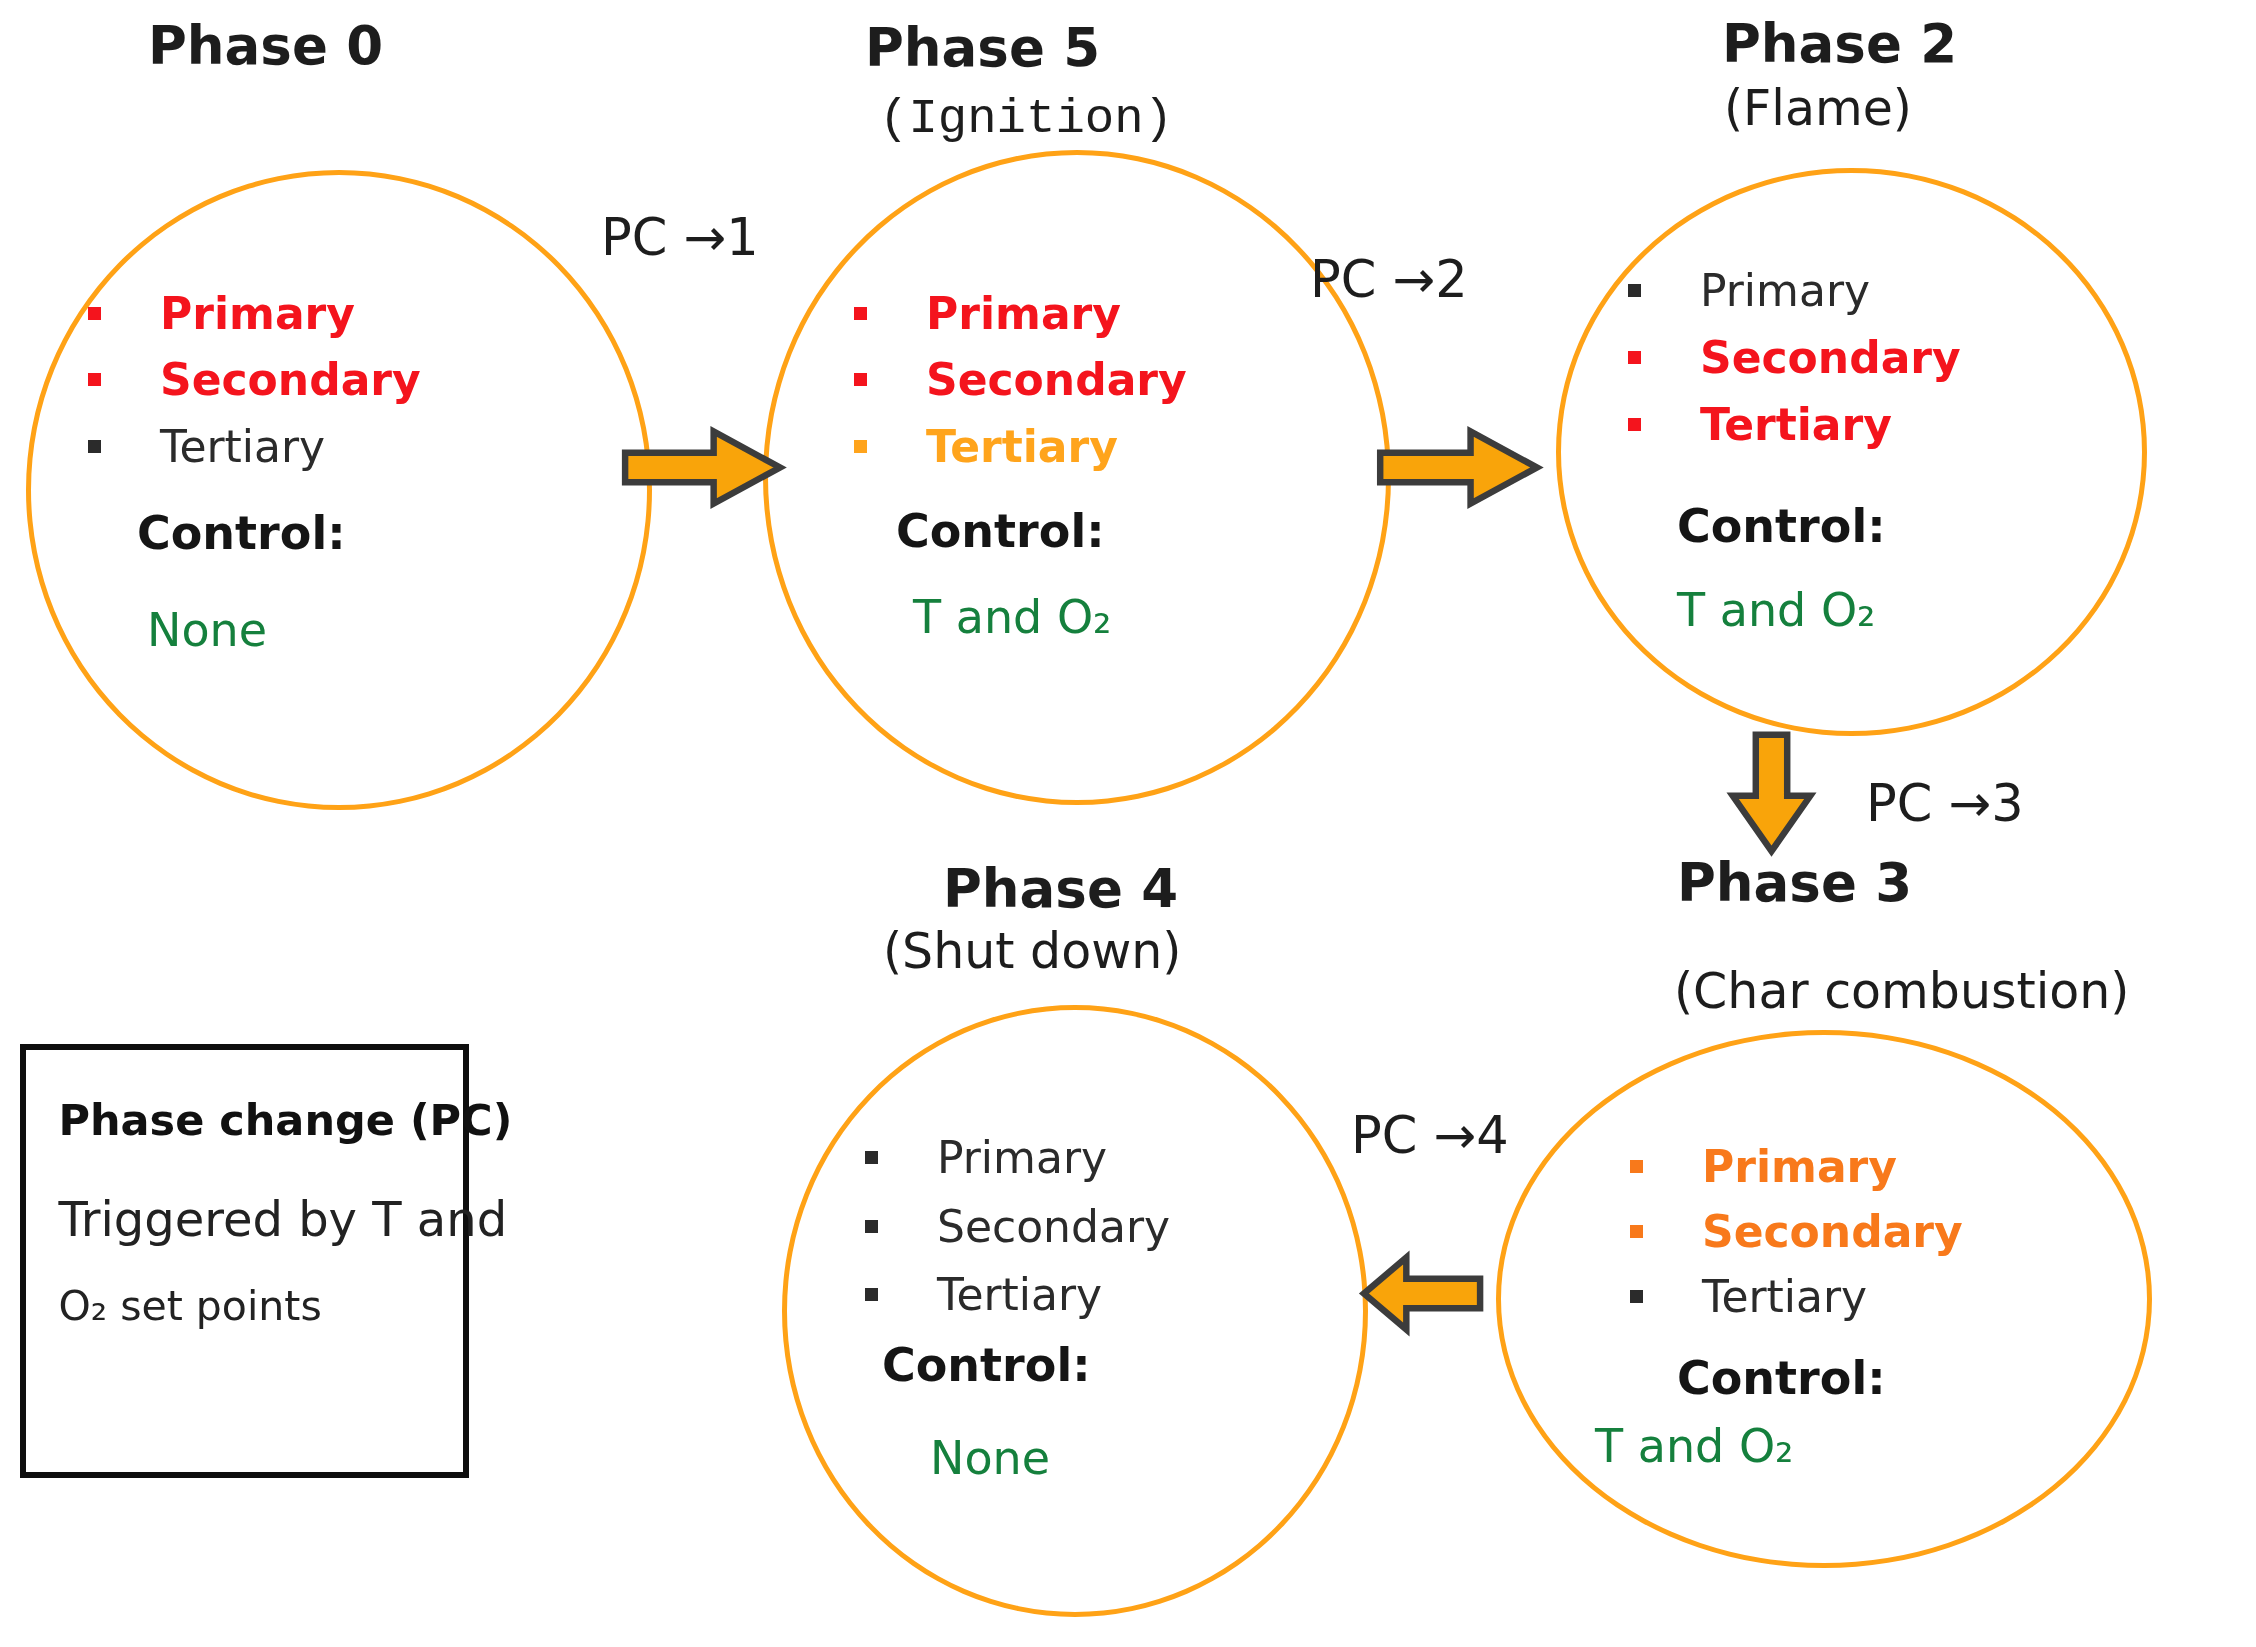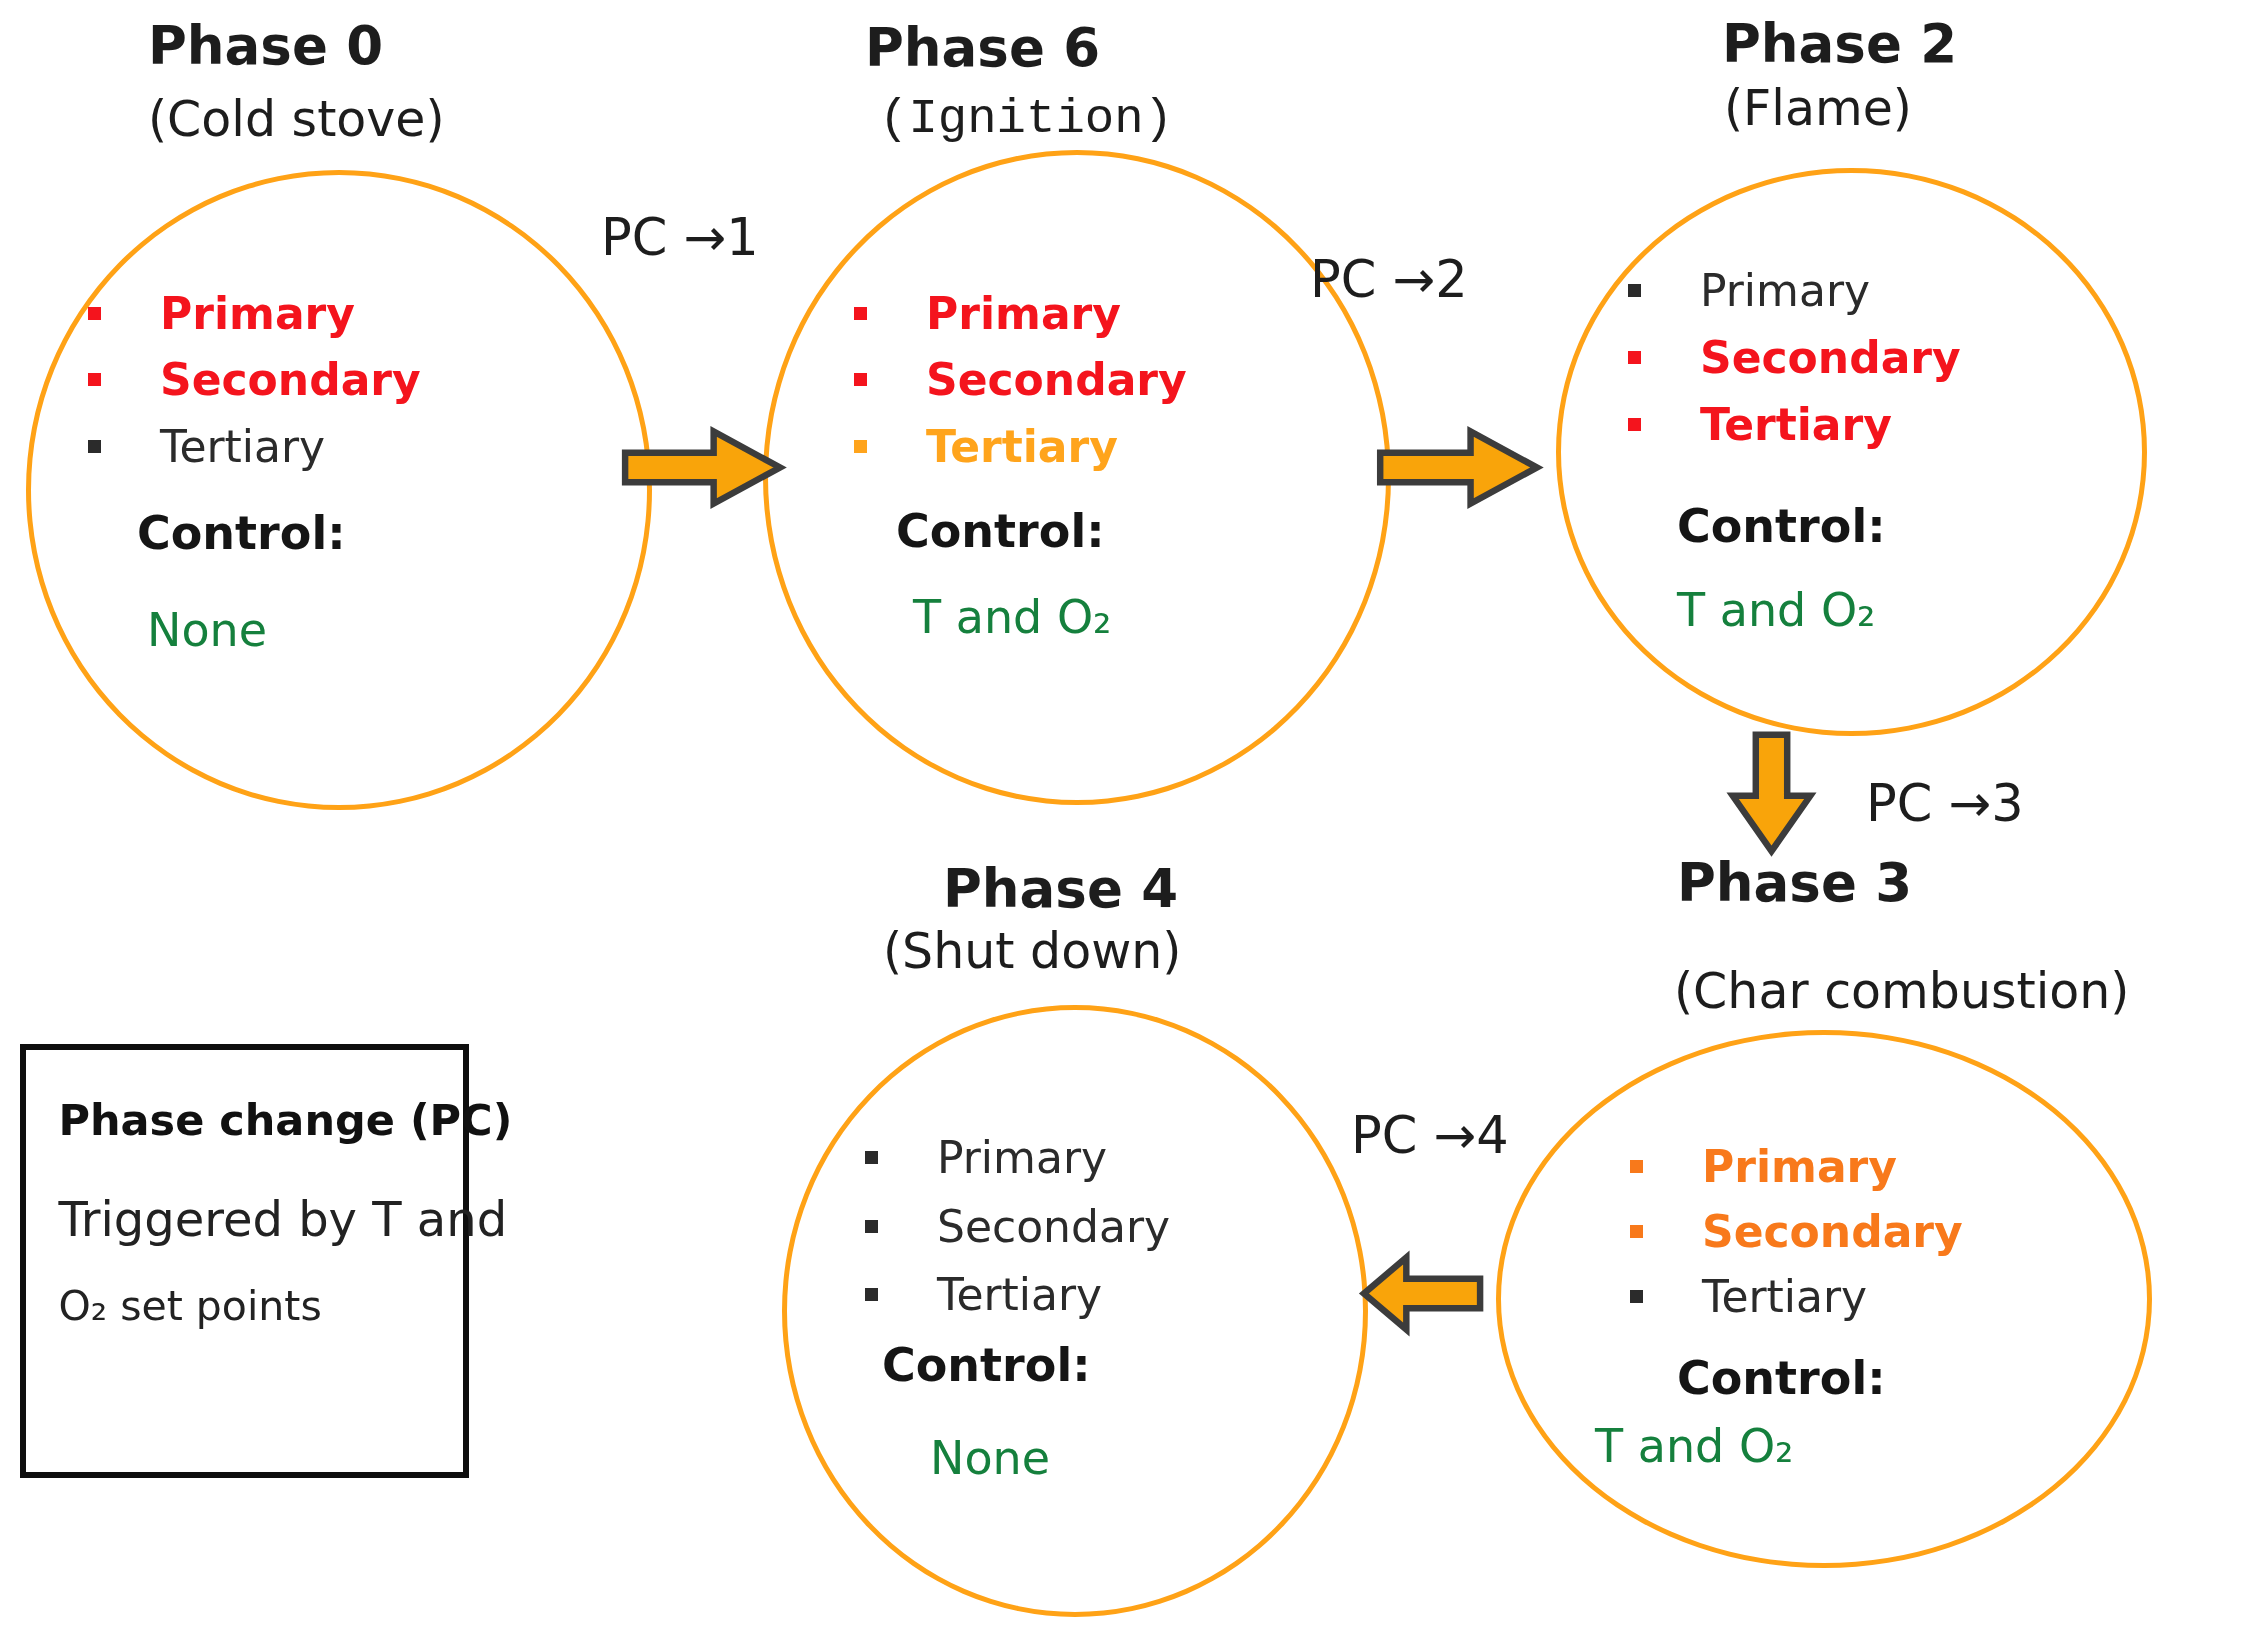--- a/index.html
+++ b/index.html
@@ -25,39 +25,38 @@
   .legend-line1 { position:absolute; left:32px; top:141px; font-size:48px; color:#222; white-space:nowrap; }
   .legend-line2 { position:absolute; left:32px; top:232px; font-size:41px; color:#222; white-space:nowrap; }
   svg.arrow { position:absolute; overflow:visible; }
 </style>
 </head>
 <body>
 
 <div class="canvas">
 
   <div class="title1" style="left:148px; top:15px;">Phase 0</div>
-  <div class="title2" style="left:148px; top:91px;">(Cold stove)</div>
   <div class="circle" style="left: 26px; top: 170px; width: 626px; height: 640px; border-color: rgb(255, 162, 22);"></div>
 
   <div class="row" style="left:88px; top:286px;">
     <span class="dot" style="background-color: rgb(244, 20, 29);"></span>
     <span class="lbl" style="color: rgb(244, 20, 29); font-weight: 700;">Primary</span>
   </div>
   <div class="row" style="left:88px; top:352px;">
     <span class="dot" style="background-color: rgb(244, 20, 29);"></span>
     <span class="lbl" style="color: rgb(244, 20, 29); font-weight: 700;">Secondary</span>
   </div>
   <div class="row" style="left:88px; top:419px;">
     <span class="dot" style="background-color: rgb(43, 43, 43);"></span>
     <span class="lbl" style="color: rgb(43, 43, 43);">Tertiary</span>
   </div>
   <div class="control" style="left:137px; top:506px;">Control:</div>
   <div class="value" style="left:147px; top:603px;">None</div>
 
-  <div class="title1" style="left:865px; top:16.7px;">Phase 6</div>
+  <div class="title1" style="left:865px; top:16.7px;">Phase 5</div>
   <div class="title2" style="left:879px; top:91px;font-family:Liberation Mono, monospace;">(Ignition)</div>
   <div class="circle" style="left: 763px; top: 150px; width: 628px; height: 655px; border-color: rgb(255, 162, 22);"></div>
 
   <div class="row" style="left:854px; top:286px;">
     <span class="dot" style="background-color: rgb(244, 20, 29);"></span>
     <span class="lbl" style="color: rgb(244, 20, 29); font-weight: 700;">Primary</span>
   </div>
   <div class="row" style="left:854px; top:352px;">
     <span class="dot" style="background-color: rgb(244, 20, 29);"></span>
     <span class="lbl" style="color: rgb(244, 20, 29); font-weight: 700;">Secondary</span>

